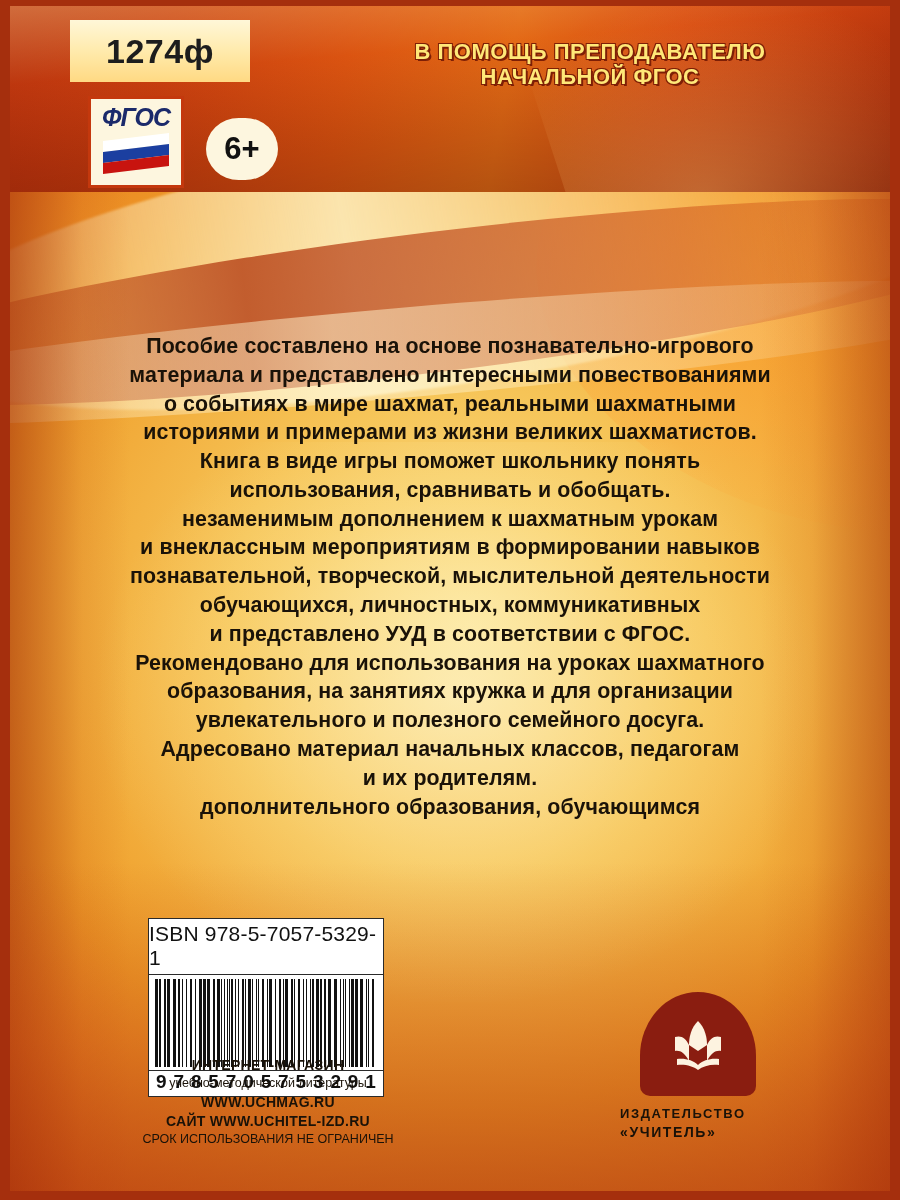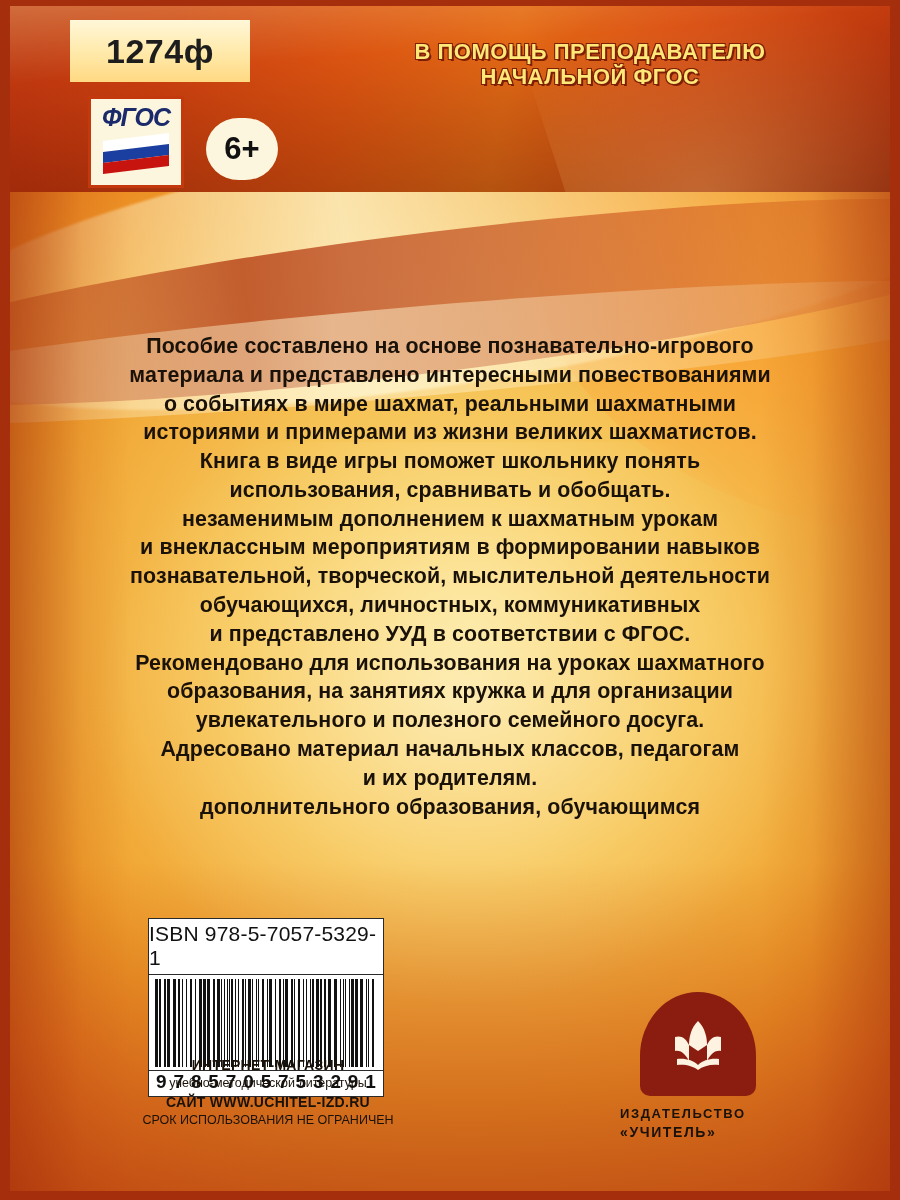--- a/index.html
+++ b/index.html
@@ -389,20 +389,21 @@
         <span>3</span>
         <span>2</span>
         <span>9</span>
         <span>1</span>
       </div>
   </div>
 
   <div class="shop-info">
     <div class="b">ИНТЕРНЕТ-МАГАЗИН</div>
     <div class="n">учебно-методической литературы</div>
+    <div class="b">WWW.UCHMAG.RU</div>
     <div class="b">САЙТ WWW.UCHITEL-IZD.RU</div>
     <div class="n">СРОК ИСПОЛЬЗОВАНИЯ НЕ ОГРАНИЧЕН</div>
   </div>
 
   <div class="pub-logo">
     <span>
       <svg width="62" height="58" viewBox="0 0 62 58" aria-hidden="true">
         <path d="M31 6 C24 13 22 22 22 30 L31 36 L40 30 C40 22 38 13 31 6 Z" fill="#fdf3e0"></path>
         <path d="M8 22 C14 20 19 23 22 30 L22 46 C18 38 13 35 8 36 Z" fill="#fdf3e0"></path>
         <path d="M54 22 C48 20 43 23 40 30 L40 46 C44 38 49 35 54 36 Z" fill="#fdf3e0"></path>

